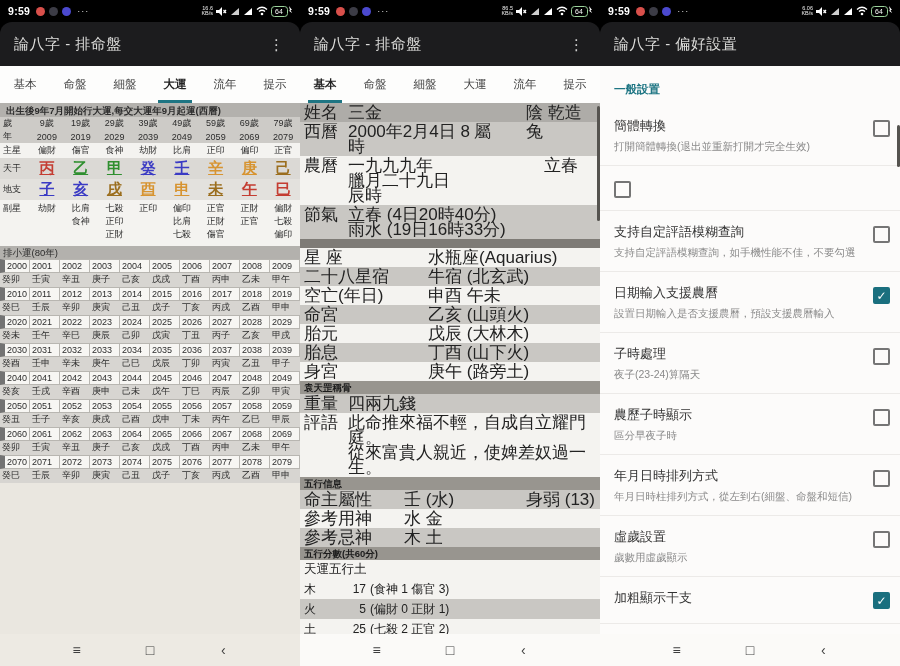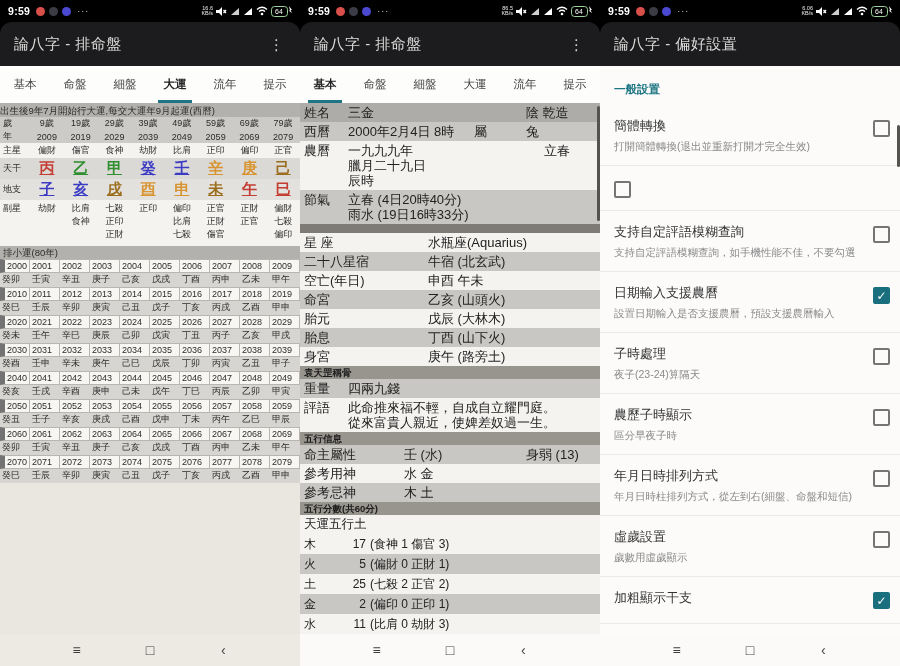--- a/index.html
+++ b/index.html
@@ -32,21 +32,21 @@
   .tab.active::after { content:""; position:absolute; left:8px; right:8px; bottom:0; height:3px; background:#1e7583; }
 
   
   .navbar { height:32px; display:flex; align-items:center; justify-content:space-around;
     padding:0 40px; flex:0 0 auto; color:#3e3e3e; }
   .navbar.beige { background:#edeae3; } .navbar.white { background:#fbfaf8; }
   .nav-ic { font-size:14px; width:30px; text-align:center; }
 
   
   .content1 { flex:1; background:#eae7e0; overflow:hidden; font-size:9px; color:#2c2c2c; }
-  .dy-note { background:#b3b1ad; font-size:9.5px; padding:2px 0; height:14px; white-space:nowrap; overflow:hidden; }
+  .dy-note { background:#b3b1ad; font-size:9.5px; padding:2px 6px; height:14px; white-space:nowrap; overflow:hidden;font-weight:bold; }
   .dy-row { display:grid; grid-template-columns:30px repeat(8,1fr); align-items:center; }
   .dy-label { padding-left:3px; font-size:9px; }
   .dy-cell { text-align:center; font-size:9px; }
   .r-age,.r-year { background:#cdcbc7; height:13px; }
   .r-zhux { background:#f4f3f0; height:15px; }
   .r-tg { background:#dbd9d5; height:21px; }
   .r-dz { background:#e3e1dd; height:21px; }
   .big { font-size:15px; font-weight:bold; text-decoration:underline; }
   .r-fux { background:#f4f3f0; align-items:start; padding:2px 0 4px; min-height:46px; }
   .fux-line { line-height:13px; text-align:center; }
@@ -56,21 +56,21 @@
   .xy-cell { font-size:9px; height:14px; line-height:13px; padding-left:2px; overflow:hidden; }
   .xy-row.yr .xy-cell { background:#f7f6f3; border:1px solid #b8b6b1; border-left:none; }
   .xy-row.yr .xy-cell:first-child { border-left:5px solid #737373; }
   .xy-row.gz .xy-cell { background:#d7d5d1; }
 
   
   .content2 { flex:1; background:#f4f3f0; overflow:hidden; color:#222; }
   .bg-light{ background:#f4f3f0; } .bg-gray{ background:#c9c7c3; } .bg-dark{ background:#aeaca8; }
   .s2-sep { height:9px; background:#7e7b76; }
   .s2-section { background:#98958f; font-size:9.5px; font-weight:bold; padding:1px 4px; height:13px; color:#1b1b1b; }
-  .s2-row { display:flex; align-items:flex-start; padding:2px 4px; font-size:13px; line-height:15px; }
+  .s2-row { display:flex; align-items:flex-start; padding:2px 4px; font-size:17px; line-height:15px; }
   .s2-row .c-label { flex:0 0 44px; }
   .s2-row.wide .c-label { flex:0 0 124px; }
   .s2-row.midcol .c-label { flex:0 0 100px; }
   .c-val { flex:1; }
   .c-mid { flex:0 0 52px; }
   .c-right { flex:0 0 70px; }
   .s2-plain { font-size:12.5px; }
   .s2-score { display:flex; padding:2px 4px; font-size:12px; line-height:16px; }
   .s2-score .sc-label { flex:0 0 40px; }
   .s2-score .sc-num { flex:0 0 22px; text-align:right; margin-right:4px; }

